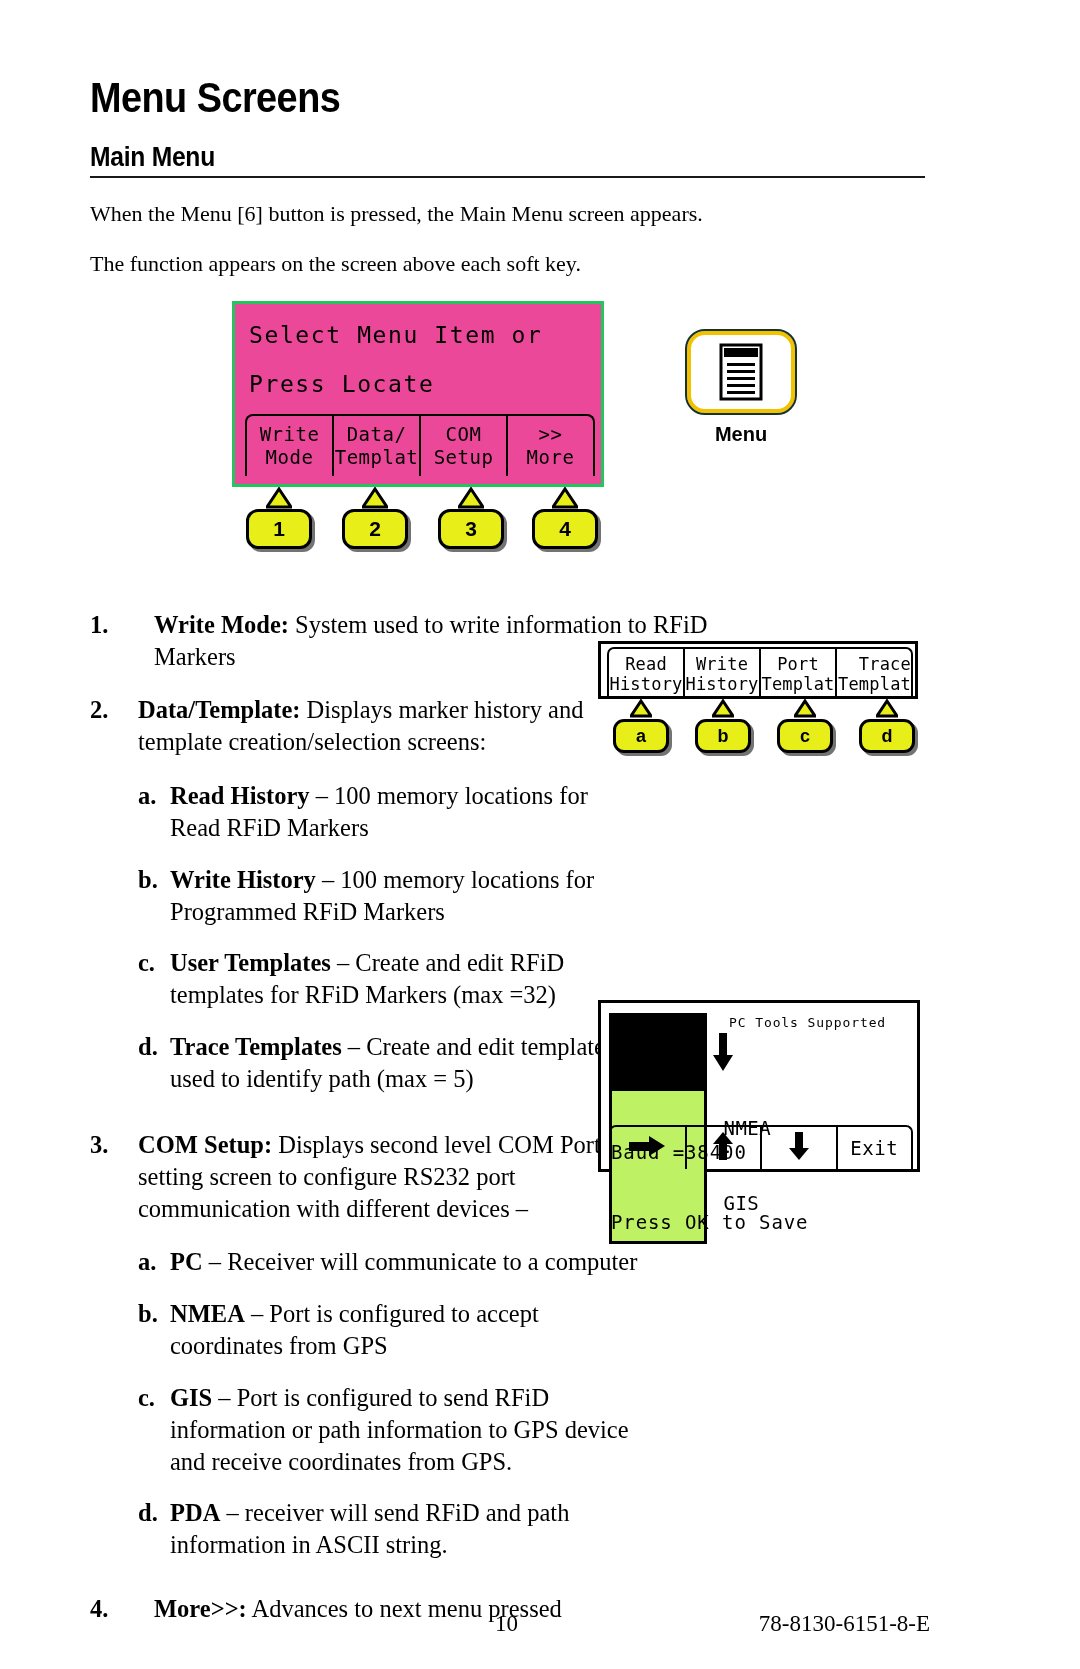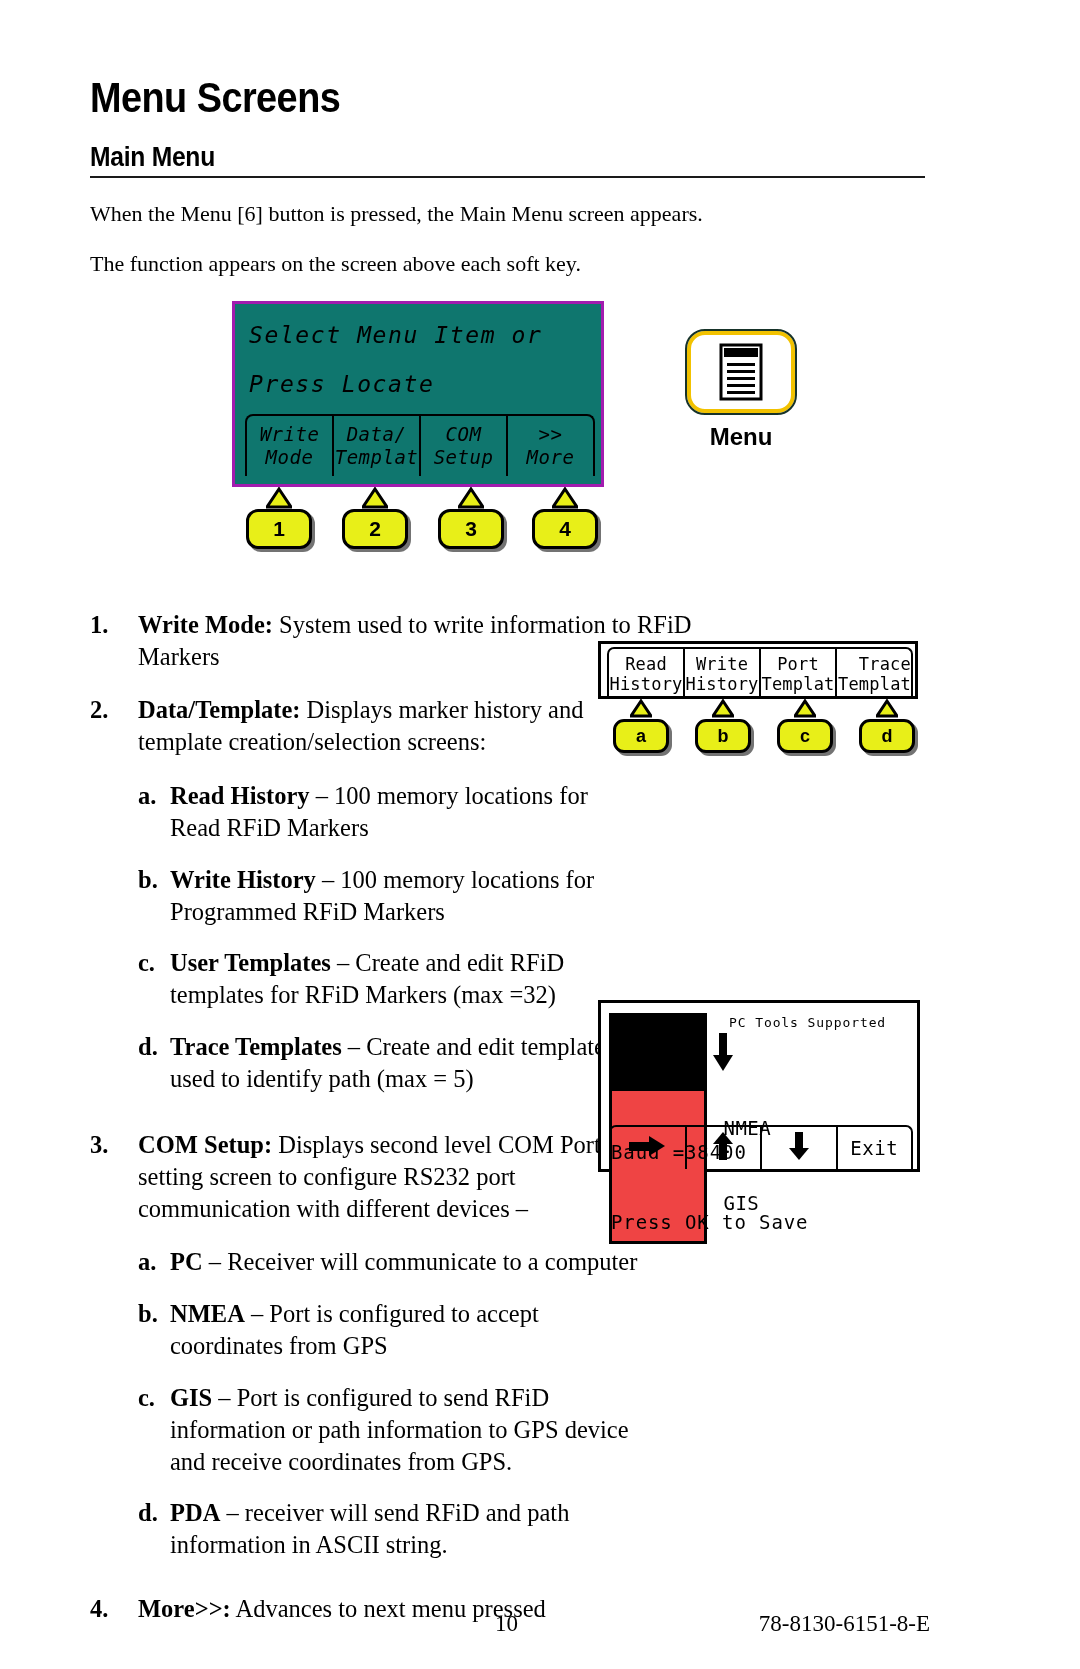--- a/index.html
+++ b/index.html
@@ -61,25 +61,24 @@
     margin: 0 0 22px 0;
   }
 
   
   .fig-main {
     position: relative;
     height: 260px;
     margin-top: 22px;
   }
   .lcd {
-    border: 3px solid #a21caf;
-    background: #0f766e;
+    border: 3px solid #22c55e;
+    background: #ec4899;
     box-sizing: border-box;
     font-family: "DejaVu Sans Mono", "Liberation Mono", monospace;
-    font-style: italic;
   }
   .lcd-main {
     position: absolute;
     left: 142px;
     top: 0;
     width: 372px;
     height: 186px;
     padding: 20px 0 0 14px;
   }
   .lcd-line {
@@ -165,21 +164,21 @@
     border-radius: 18px;
     background: #fff;
     display: flex;
     align-items: center;
     justify-content: center;
     margin: 0 auto;
   }
   .menukey-label {
     font-family: "Liberation Sans", "DejaVu Sans", sans-serif;
     font-weight: bold;
-    font-size: 24px;
+    font-size: 20px;
     margin-top: 10px;
   }
   .doc-icon { display: block; }
 
   
   .olist { margin: 48px 0 0 0; }
   .li {
     position: relative;
     display: flex;
     margin-bottom: 22px;
@@ -192,21 +191,21 @@
     line-height: 1.30;
   }
   .li-body {
     font-size: 24.5px;
     line-height: 1.30;
   }
   .li.sub { margin-left: 48px; margin-bottom: 20px; }
   .li.sub .li-num { width: 32px; flex: 0 0 32px; }
   b.t { font-weight: bold; }
   .w430 { max-width: 470px; }
-  .w560 { max-width: 580px; }
+  .w560 { max-width: 580px; margin-left: 16px; }
 
   
   .fig-dt {
     position: absolute;
     left: 598px;
     top: 641px;
     width: 320px;
     height: 120px;
   }
   .sk-strip {
@@ -280,21 +279,21 @@
     font-family: "DejaVu Sans Mono", "Liberation Mono", monospace;
     padding: 10px 0 0 8px;
   }
   .dropdown {
     position: absolute;
     left: 8px;
     top: 10px;
     width: 98px;
     border: 3px solid #000;
     box-sizing: border-box;
-    background: #ef4444;
+    background: #bef264;
     text-align: right;
   }
   .dd-item {
     font-size: 19px;
     line-height: 1.28;
     padding: 1px 2px 1px 4px;
     white-space: pre;
     letter-spacing: 0.5px;
   }
   .dd-item.sel {

